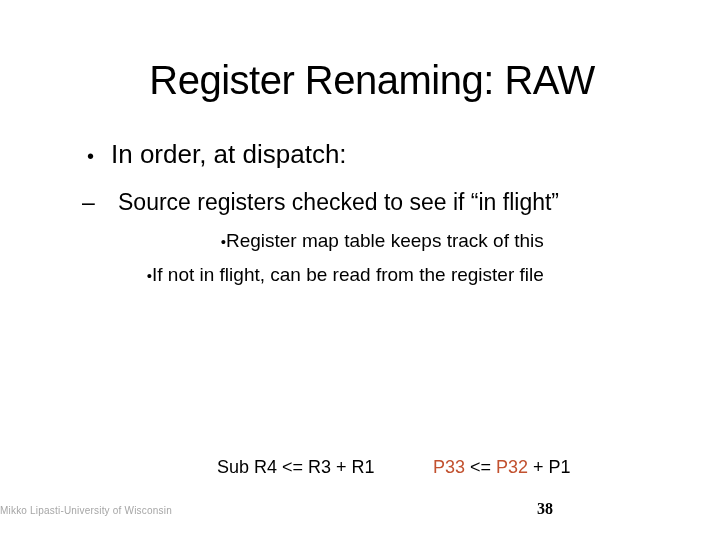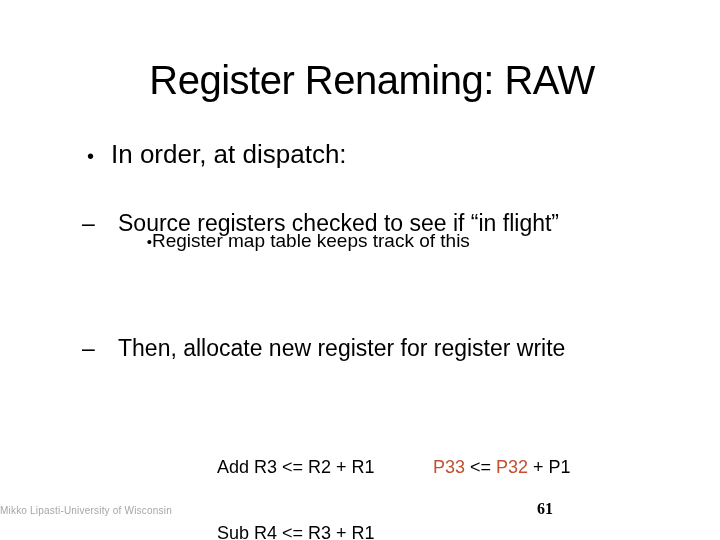--- a/index.html
+++ b/index.html
@@ -46,21 +46,20 @@
     font-size: 26px;
     line-height: 27px;
     margin-left: 21px;
   }
   .l1 .marker { width: 24px; font-size: 20px; }
   .l2a {
     top: 186px;
     left: 82px;
     font-size: 23px;
     line-height: 32px;
-    margin-top: 21px;
   }
   .l2b {
     top: 332px;
     left: 82px;
     font-size: 23px;
     line-height: 32px;
   }
   .l2a .marker, .l2b .marker { width: 36px; }
   .l3 {
     top: 224px;
@@ -110,33 +109,32 @@
   </div>
 
   <div class="line l2a">
     <span class="marker">–</span><span>Source registers checked to see if “in flight”</span>
   </div>
 
   <div class="line l3">
     <div class="item">
       <span class="marker">•</span><span>Register map table keeps track of this</span>
     </div>
+    <div class="item">
+      <span class="marker">•</span><span>If not in flight, can be read from the register file</span>
+    </div>
   </div>
 
-  <div class="line l2b">
-    <span class="marker">–</span><span>Then, allocate new register for register write</span>
-  </div>
 
   <div class="code-col code-left">
-    <div>Add R3 &lt;= R2 + R1</div>
     <div>Sub R4 &lt;= R3 + R1</div>
     
   </div>
 
   <div class="code-col code-right">
     <div><span class="red" style="color: rgb(194, 81, 47);">P33</span><span> &lt;= </span><span class="red" style="color: rgb(194, 81, 47);">P32</span><span> + P1</span></div>
     
   </div>
 
   <div class="footer-credit" style="color: rgb(166, 166, 166);">Mikko Lipasti-University of Wisconsin</div>
-  <div class="page-num">61</div>
+  <div class="page-num">38</div>
 
 </div>
 
 </body></html>

